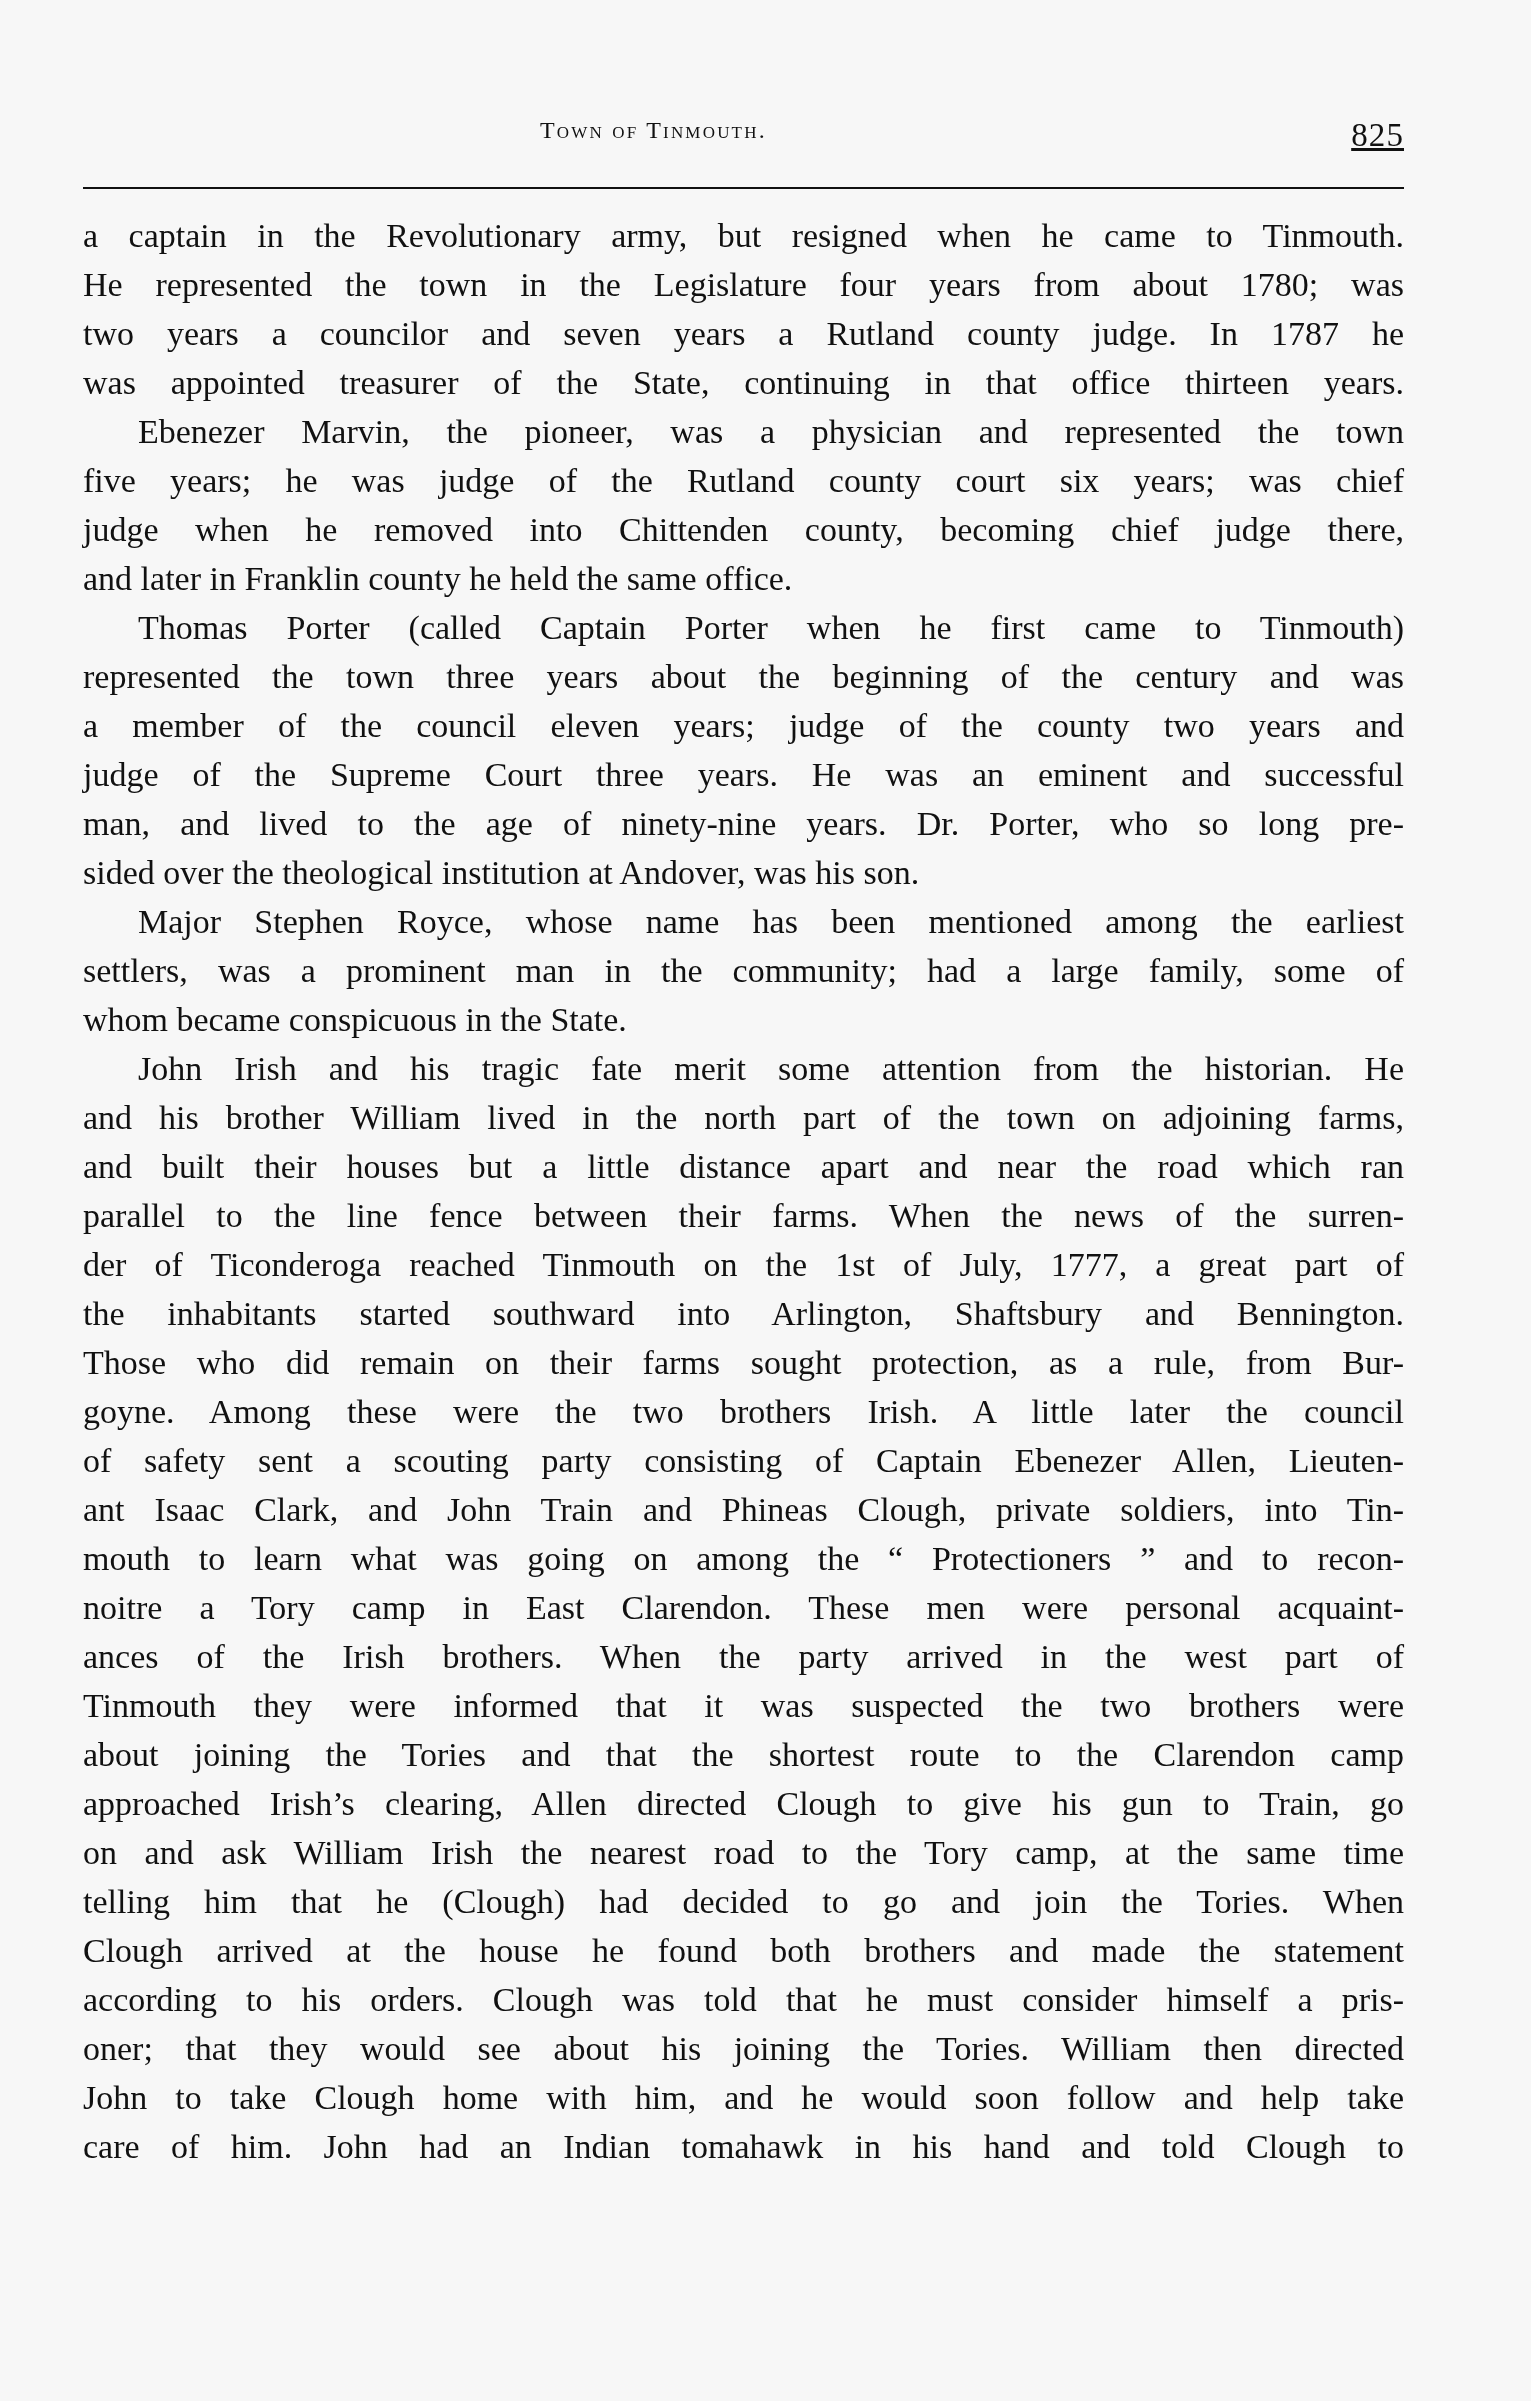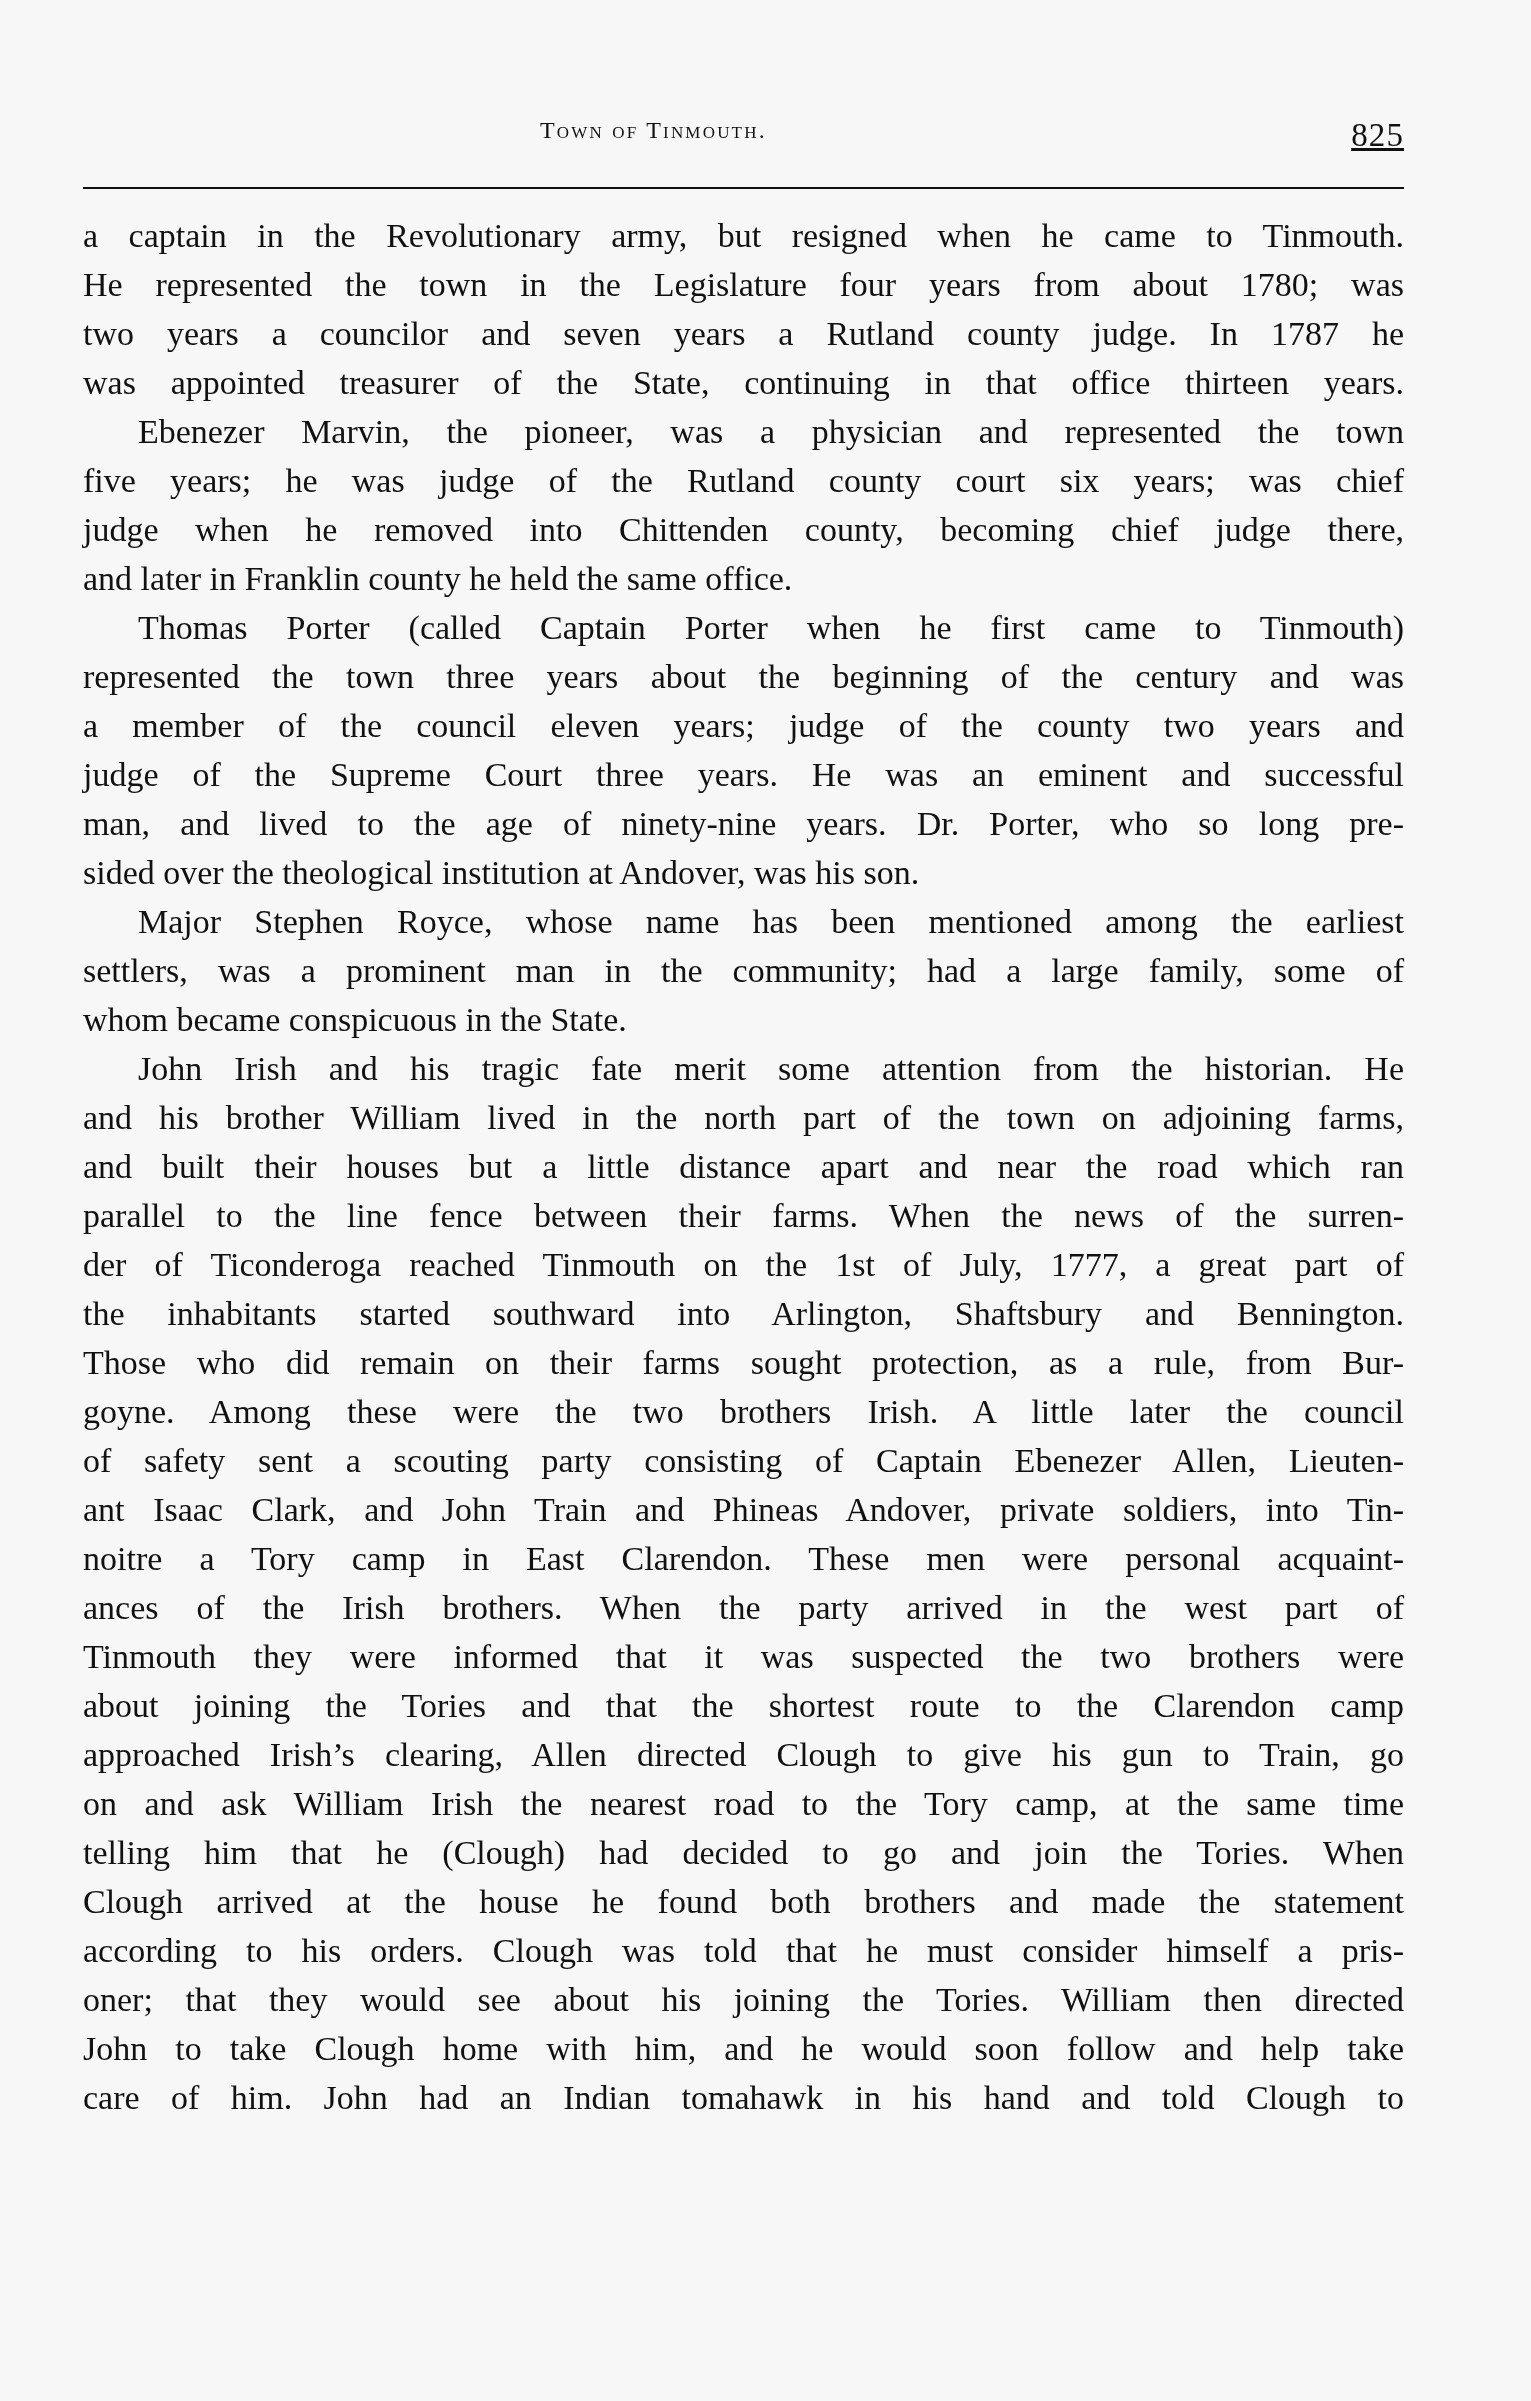--- a/index.html
+++ b/index.html
@@ -114,21 +114,22 @@
       <div class="paragraph">
         <span class="body-line indent">John Irish and his tragic fate merit some attention from the historian.  He</span>
         <span class="body-line">and his brother William lived in the north part of the town on adjoining farms,</span>
         <span class="body-line">and built their houses but a little distance apart and near the road which ran</span>
         <span class="body-line">parallel to the line fence between their farms.  When the news of the surren-</span>
         <span class="body-line">der of Ticonderoga reached Tinmouth on the 1st of July, 1777, a great part of</span>
         <span class="body-line">the inhabitants started southward into Arlington, Shaftsbury and Bennington.</span>
         <span class="body-line">Those who did remain on their farms sought protection, as a rule, from Bur-</span>
         <span class="body-line">goyne.  Among these were the two brothers Irish.  A little later the council</span>
         <span class="body-line">of safety sent a scouting party consisting of Captain Ebenezer Allen, Lieuten-</span>
-        <span class="body-line">ant Isaac Clark, and John Train and Phineas Andover, private soldiers, into Tin-</span>
+        <span class="body-line">ant Isaac Clark, and John Train and Phineas Clough, private soldiers, into Tin-</span>
+        <span class="body-line">mouth to learn what was going on among the “ Protectioners ” and to recon-</span>
         <span class="body-line">noitre a Tory camp in East Clarendon.  These men were personal acquaint-</span>
         <span class="body-line">ances of the Irish brothers.  When the party arrived in the west part of</span>
         <span class="body-line">Tinmouth they were informed that it was suspected the two brothers were</span>
         <span class="body-line">about joining the Tories and that the shortest route to the Clarendon camp</span>
         <span class="body-line">approached Irish’s clearing, Allen directed Clough to give his gun to Train, go</span>
         <span class="body-line">on and ask William Irish the nearest road to the Tory camp, at the same time</span>
         <span class="body-line">telling him that he (Clough) had decided to go and join the Tories.  When</span>
         <span class="body-line">Clough arrived at the house he found both brothers and made the statement</span>
         <span class="body-line">according to his orders.  Clough was told that he must consider himself a pris-</span>
         <span class="body-line">oner; that they would see about his joining the Tories.  William then directed</span>

